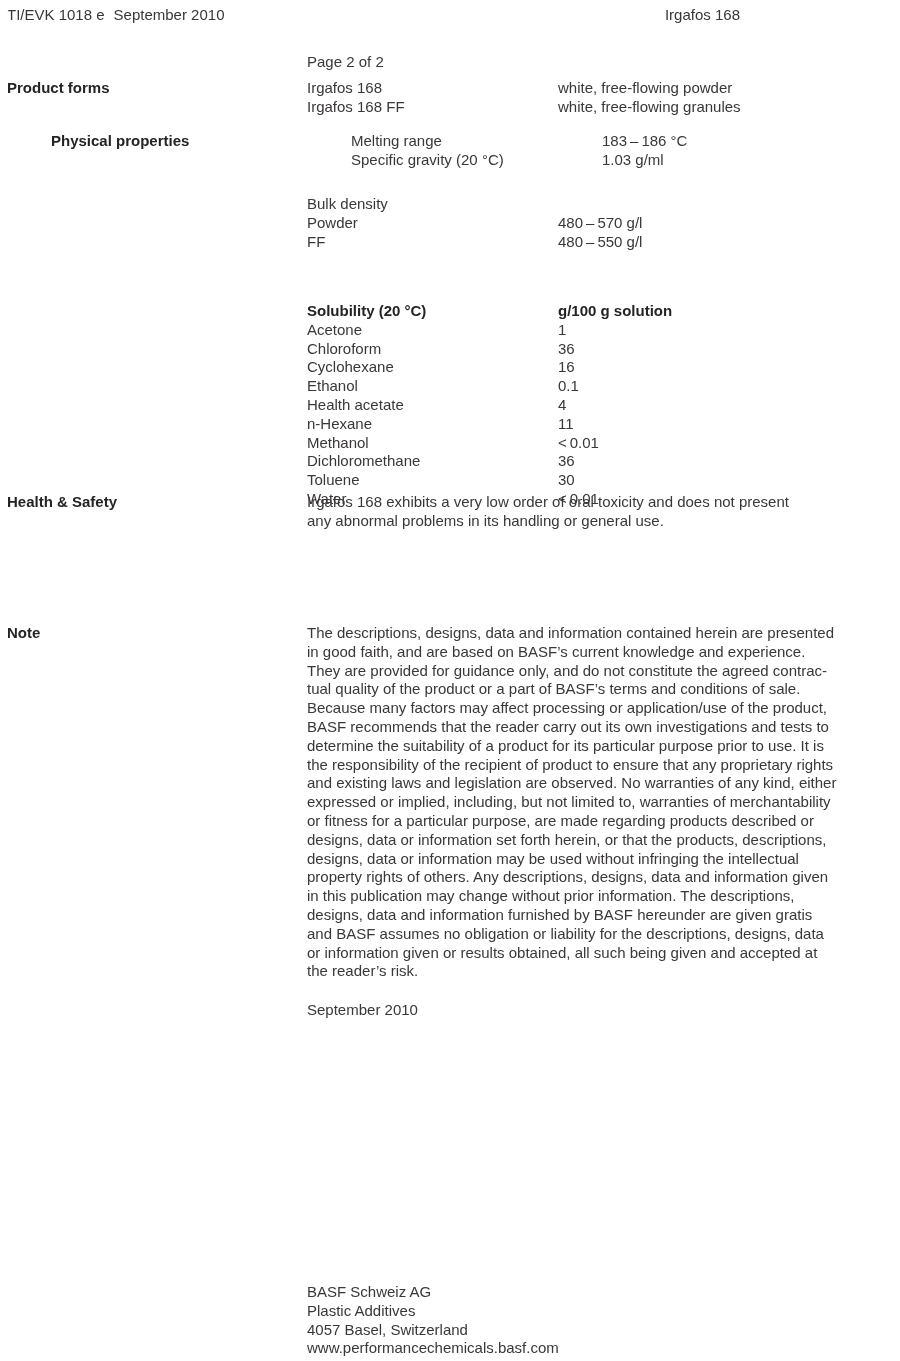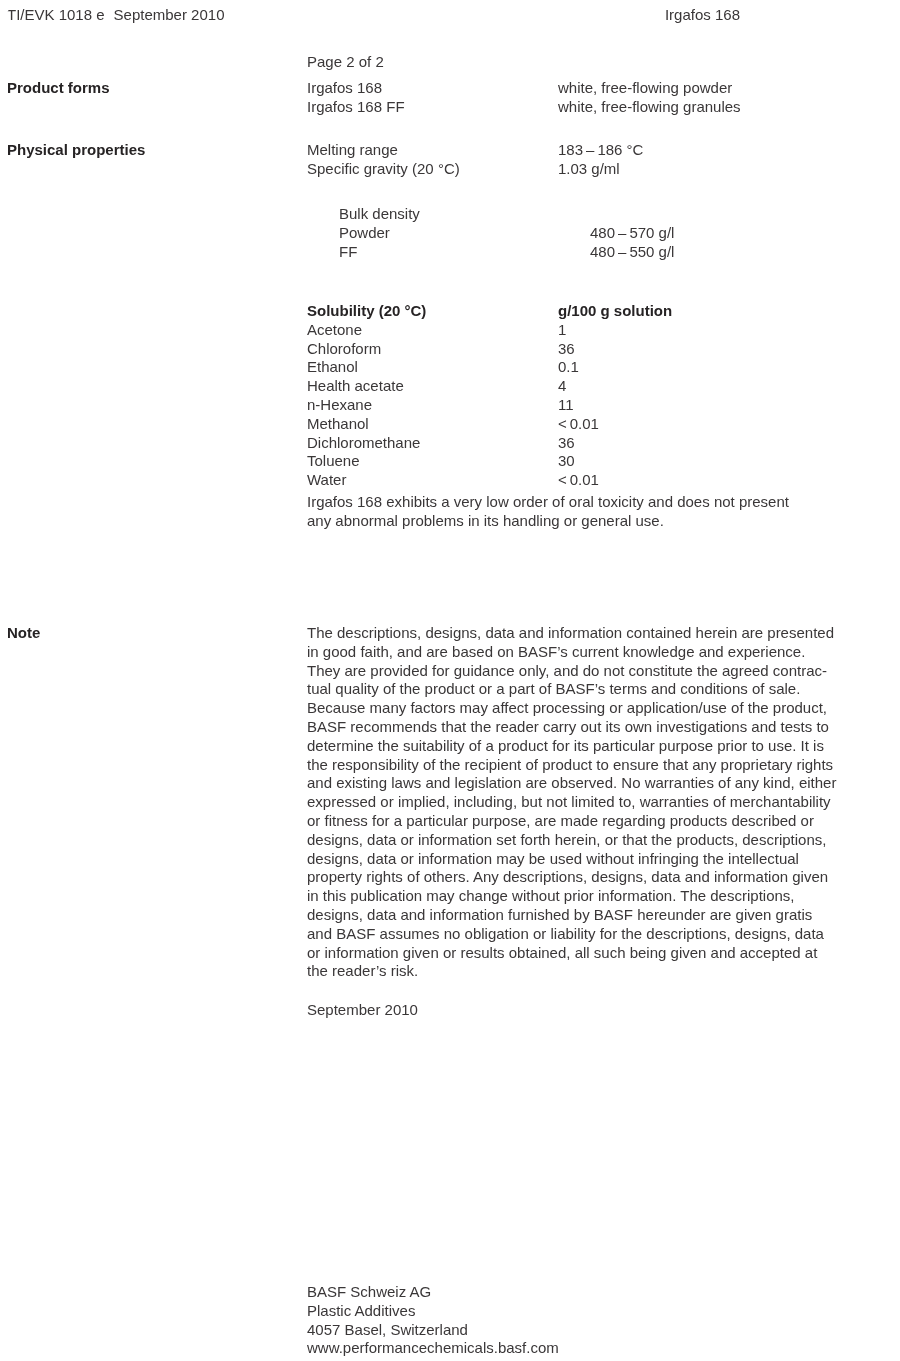--- a/index.html
+++ b/index.html
@@ -58,35 +58,35 @@
         <div class="c2">Irgafos 168</div>
         <div class="c3">white, free-flowing powder</div>
       </div>
       <div class="row">
         <div class="c2">Irgafos 168 FF</div>
         <div class="c3">white, free-flowing granules</div>
       </div>
     </div>
   </div>
 
-  <div class="sec" style="top:141px;">
+  <div class="sec" style="top:132px;margin-left:44px;">
     <div class="sec-label">Physical properties</div>
     <div class="content">
       <div class="row">
         <div class="c2">Melting range</div>
         <div class="c3">183 – 186 °C</div>
       </div>
       <div class="row">
         <div class="c2">Specific gravity (20 °C)</div>
         <div class="c3">1.03 g/ml</div>
       </div>
     </div>
   </div>
 
-  <div class="sec" style="top:205px;margin-left:32px;">
+  <div class="sec" style="top:195px;">
     <div class="content">
       <div class="row">
         <div class="c2">Bulk density</div>
         <div class="c3"></div>
       </div>
       <div class="row">
         <div class="c2">Powder</div>
         <div class="c3">480 – 570 g/l</div>
       </div>
       <div class="row">
@@ -102,20 +102,24 @@
         <div class="c2 bold">Solubility (20 °C)</div>
         <div class="c3 bold">g/100 g solution</div>
       </div>
       <div class="row">
         <div class="c2">Acetone</div>
         <div class="c3">1</div>
       </div>
       <div class="row">
         <div class="c2">Chloroform</div>
         <div class="c3">36</div>
+      </div>
+      <div class="row">
+        <div class="c2">Cyclohexane</div>
+        <div class="c3">16</div>
       </div>
       <div class="row">
         <div class="c2">Ethanol</div>
         <div class="c3">0.1</div>
       </div>
       <div class="row">
         <div class="c2">Health acetate</div>
         <div class="c3">4</div>
       </div>
       <div class="row">
@@ -135,20 +139,21 @@
         <div class="c3">30</div>
       </div>
       <div class="row">
         <div class="c2">Water</div>
         <div class="c3">&lt; 0.01</div>
       </div>
     </div>
   </div>
 
   <div class="sec" style="top:493px;">
+    <div class="sec-label">Health &amp; Safety</div>
     <div class="content">
       <p class="para">Irgafos 168 exhibits a very low order of oral toxicity and does not present
 any abnormal problems in its handling or general use.</p>
     </div>
   </div>
 
   <div class="sec" style="top:624px;">
     <div class="sec-label">Note</div>
     <div class="content">
       <p class="para">The descriptions, designs, data and information contained herein are presented

